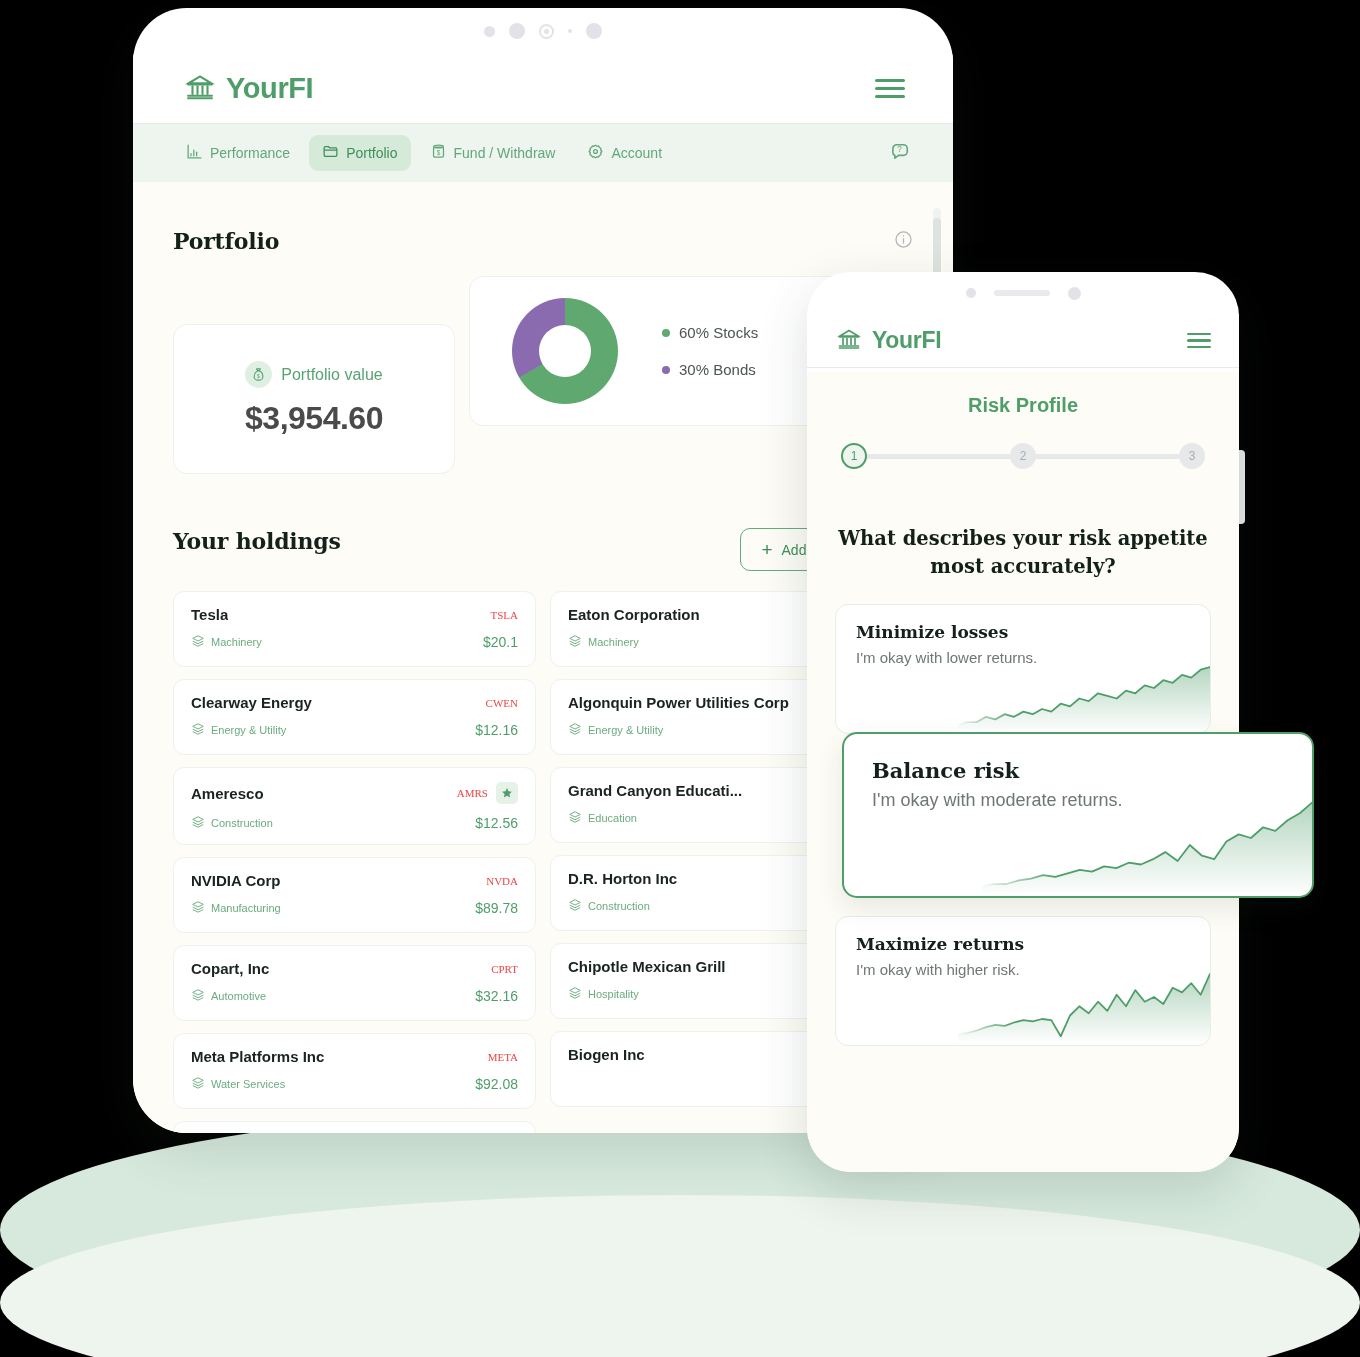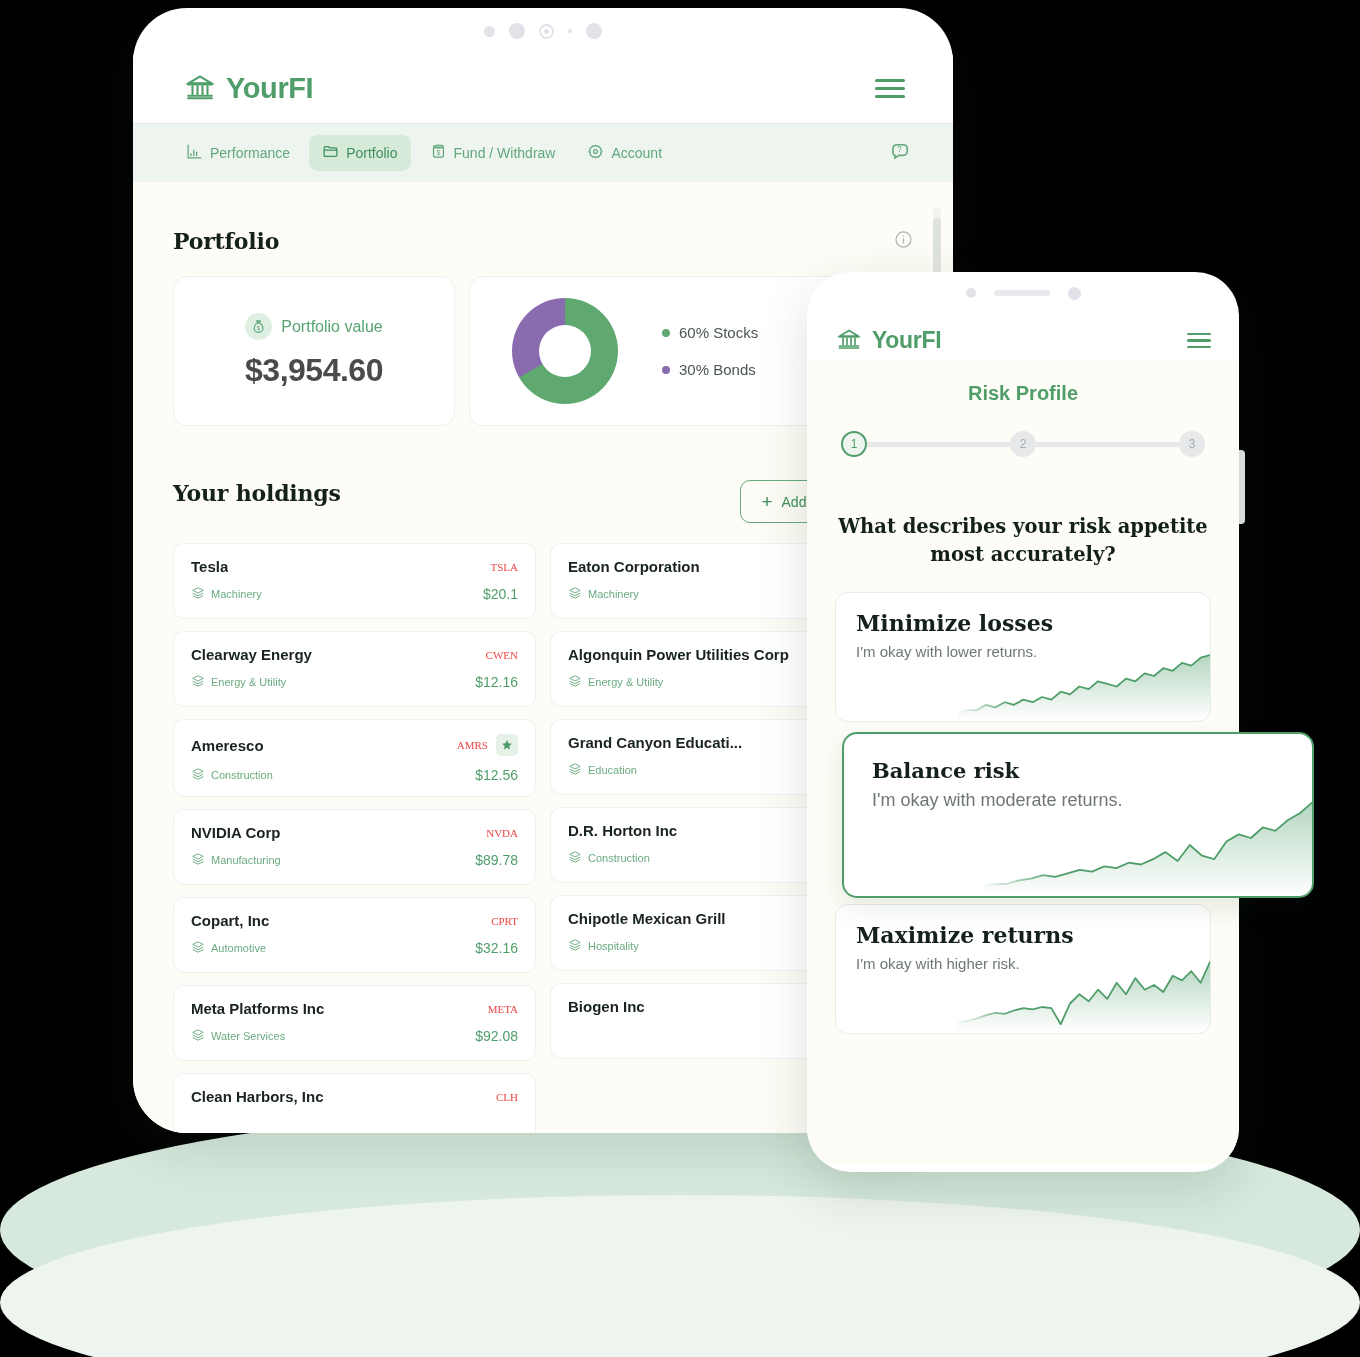--- a/index.html
+++ b/index.html
@@ -110,21 +110,21 @@
 
   .cards-row { display: flex; gap: 14px; }
   .stat-card {
     background: #ffffff; border-radius: 14px;
     border: 1px solid #eff1ee;
     height: 150px;
   }
   .card-value {
     width: 282px;
     display: flex; flex-direction: column;
-    align-items: center; justify-content: center; gap: 12px;
+    align-items: center; justify-content: center; gap: 12px; margin-top: 48px;
   }
   .value-label { display: flex; align-items: center; gap: 9px; }
   .money-circle {
     width: 27px; height: 27px; border-radius: 50%;
     background: #dff0e3; display: flex; align-items: center; justify-content: center;
   }
   .value-label-text { font-size: 16px; color: #57a372; font-weight: 500; }
   .value-amount { font-size: 32px; font-weight: 600; color: #4a4a4a; letter-spacing: -0.5px; }
 
   .card-alloc {
@@ -215,21 +215,21 @@
     display: flex; align-items: center;
     padding: 0 28px 0 30px;
     background: #ffffff;
     border-bottom: 1px solid #e7eae8;
   }
   .p-brand-name { font-size: 23px; font-weight: 700; color: #4f9e6a; letter-spacing: -0.3px; }
   .p-hamburger { margin-left: auto; display: flex; flex-direction: column; gap: 4px; cursor: pointer; }
   .p-hamburger span { display: block; width: 24px; height: 2.5px; background: #4f9e6a; border-radius: 2px; }
 
   .p-body {
-    position: absolute; left: 0; top: 88px;
+    position: absolute; left: 0; top: 100px;
     width: 432px; height: 804px;
     background: #fdfcf6;
     padding: 22px 28px 0 28px;
   }
   .risk-title {
     text-align: center; font-size: 20px; font-weight: 700;
     color: #4f9e6a; margin-bottom: 26px;
   }
   .stepper {
     display: flex; align-items: center;
@@ -251,21 +251,21 @@
     margin-bottom: 24px;
   }
   .risk-card {
     background: #ffffff; border: 1px solid #e4efe6; border-radius: 13px;
     padding: 17px 20px 0 20px;
     height: 130px; margin-bottom: 16px;
     position: relative; overflow: hidden; cursor: pointer;
   }
   .risk-h {
     font-family: "DejaVu Serif", serif;
-    font-size: 22px; font-weight: 700; color: #14201a; margin-bottom: 7px;
+    font-size: 17px; font-weight: 700; color: #14201a; margin-bottom: 7px;
   }
   .risk-sub { font-size: 15px; color: #6f7775; }
   .spark { position: absolute; right: 0; bottom: 0; }
 
   
   .risk-card-selected {
     position: absolute;
     left: 842px; top: 732px;
     width: 472px; height: 166px;
     background: #ffffff;

